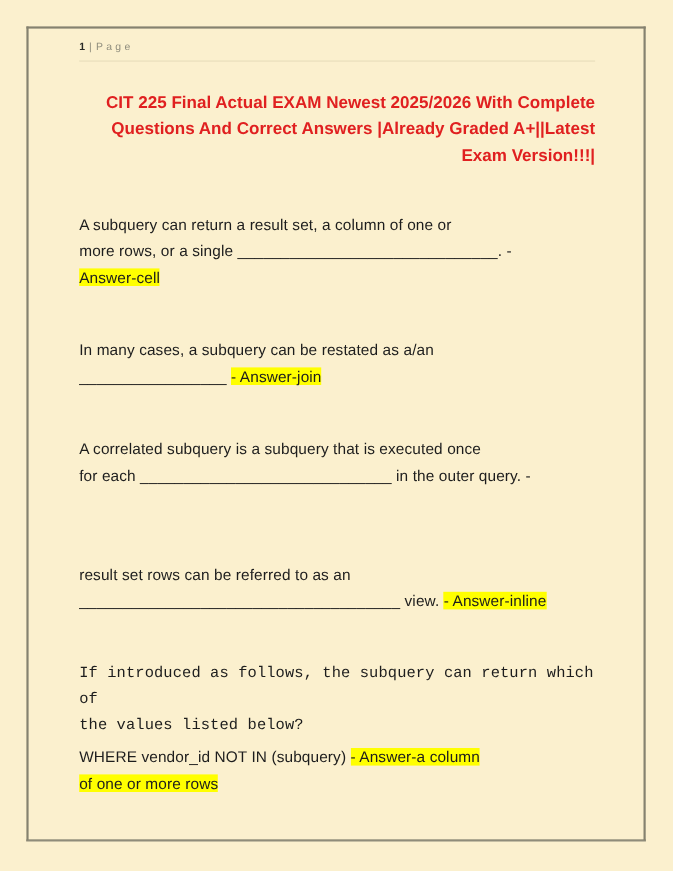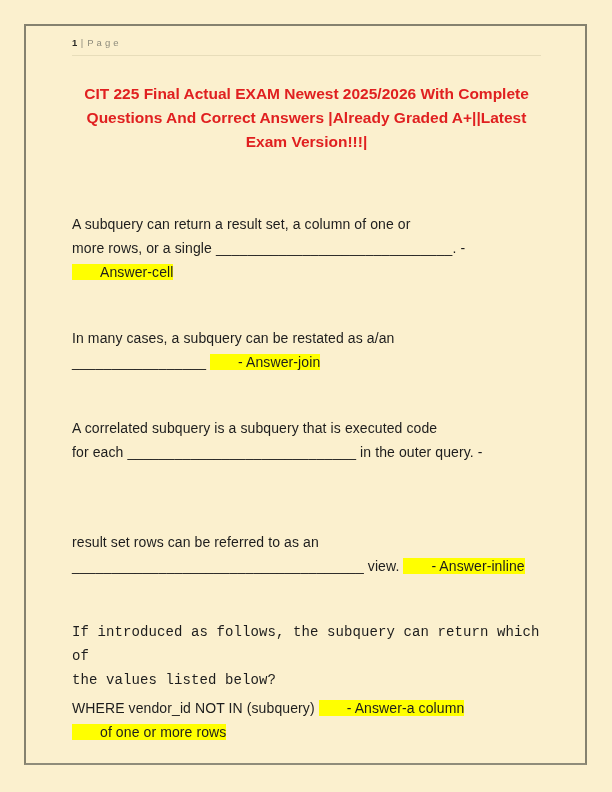--- a/index.html
+++ b/index.html
@@ -46,65 +46,64 @@
   }
   .page-header .sep {
     margin: 0 4px 0 3px;
     color: var(--header-gray, #8e8c7c);
   }
   .page-header .lbl {
     letter-spacing: 3px;
   }
   .doc-title {
     margin: 26px 0 0 0;
-    text-align: center;
+    text-align: right;
     font-size: 15.5px;
     line-height: 24px;
     font-weight: 700;
     color: var(--title-red, #e02020);
   }
   .qa-section {
-    margin-top: 58px;
+    margin-top: 38px;
   }
   .qa {
     margin: 0 0 42px 0;
     font-size: 14px;
     line-height: 24px;
     color: var(--body-text, #1d1d1d);
     letter-spacing: 0.1px;
   }
   .qa.tight {
     margin-bottom: 4px;
     font-family: Liberation Mono, monospace;
   }
   .qa.last {
     margin-bottom: 0;
   }
   .hl {
     background: var(--highlight-yellow, #ffff00);
-    padding-left: 28px;
   }
 </style>
 </head>
 <body>
 
 <div class="page-frame">
   <div class="page-content">
 
     <div class="page-header">
       <span class="num">1</span>
       <span class="sep">|</span>
       <span class="lbl">Page</span>
     </div>
 
     <h1 class="doc-title">CIT 225 Final Actual EXAM Newest 2025/2026 With Complete Questions And Correct Answers |Already Graded A+||Latest Exam Version!!!|</h1>
 
     <div class="qa-section">
       <p class="qa"><span>A subquery can return a result set, a column of one or</span><br><span>more rows, or a single ______________________________. -</span><br><span class="hl">Answer-cell</span></p>
       <p class="qa"><span>In many cases, a subquery can be restated as a/an</span><br><span>_________________ </span><span class="hl">- Answer-join</span></p>
-      <p class="qa"><span>A correlated subquery is a subquery that is executed code</span><br><span>for each _____________________________ in the outer query. -</span><br></p>
+      <p class="qa"><span>A correlated subquery is a subquery that is executed once</span><br><span>for each _____________________________ in the outer query. -</span><br></p>
       <p class="qa"><br><span>result set rows can be referred to as an</span><br><span>_____________________________________ view. </span><span class="hl">- Answer-inline</span></p>
       <p class="qa tight"><span>If introduced as follows, the subquery can return which of</span><br><span>the values listed below?</span></p>
       <p class="qa last"><span>WHERE vendor_id NOT IN (subquery) </span><span class="hl">- Answer-a column</span><br><span class="hl">of one or more rows</span></p>
     </div>
 
   </div>
 </div>
 
 </body></html>

